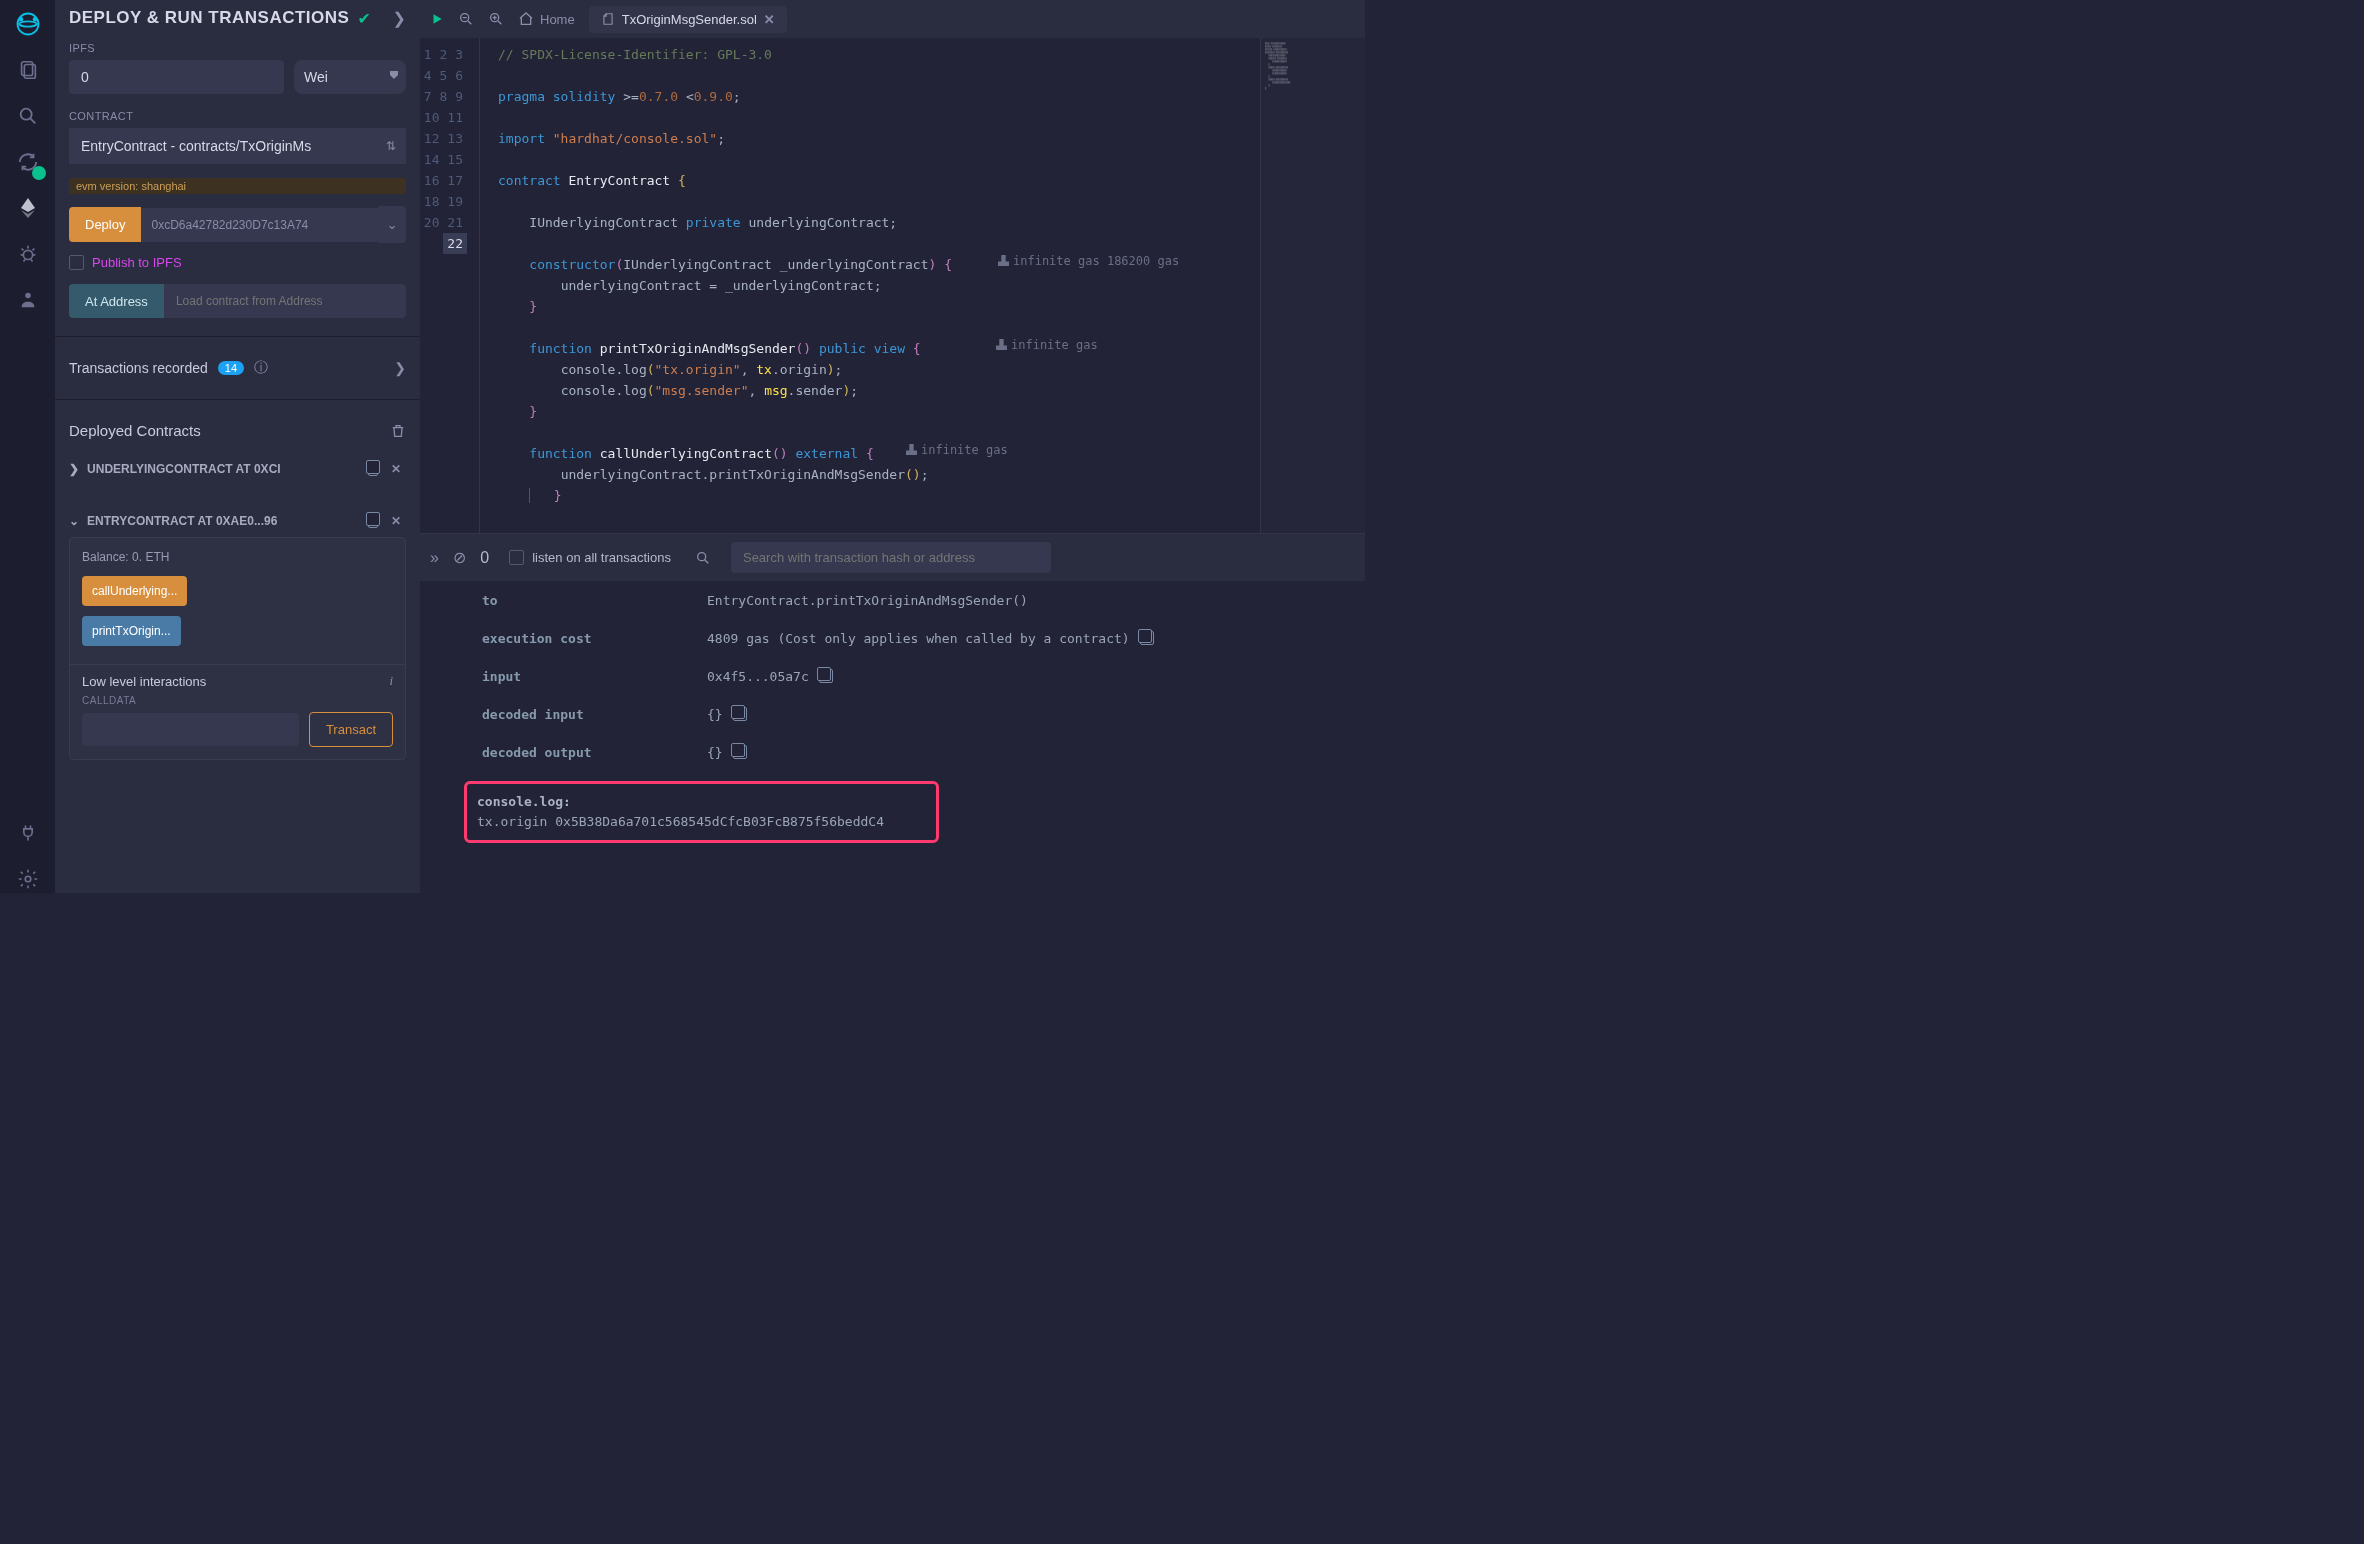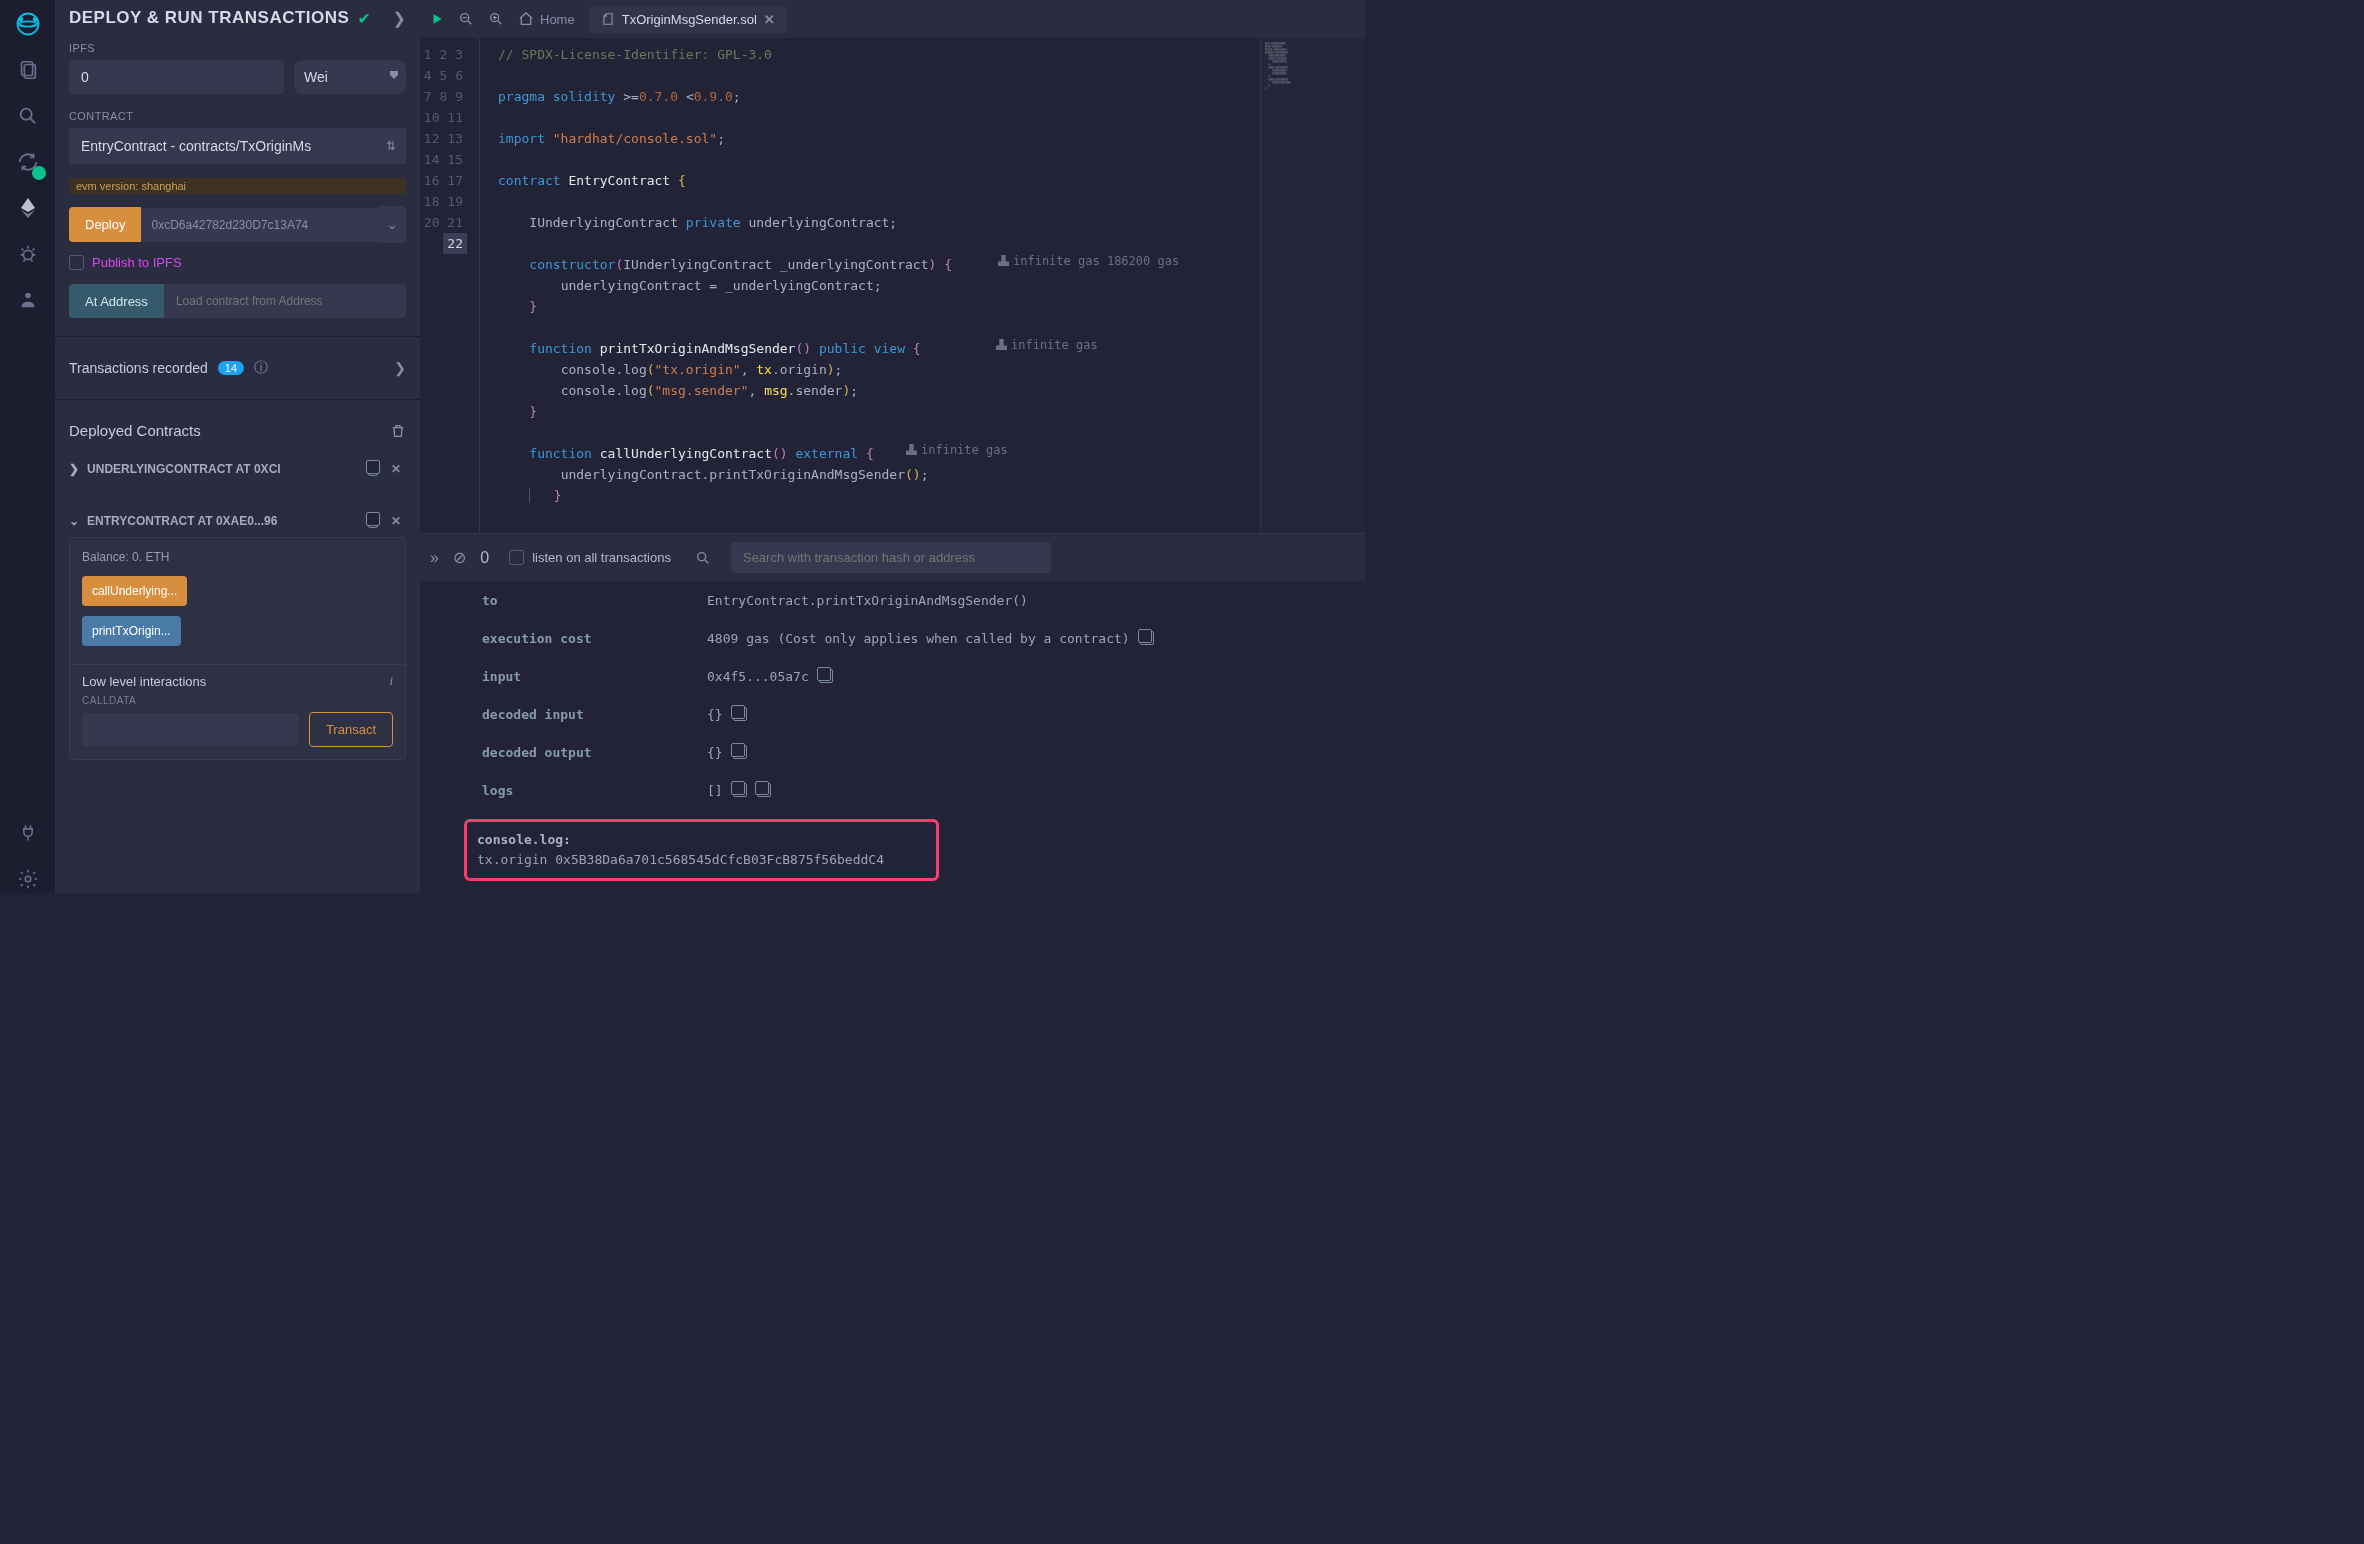--- a/index.html
+++ b/index.html
@@ -382,24 +382,20 @@
               <span class="det-v"><span>0x4f5...05a7c</span><span class="cp"></span></span>
             </div>
      <div class="det-row" style="margin-top:10px">
               <span class="det-k">decoded input</span>
               <span class="det-v"><span>{}</span><span class="cp"></span></span>
             </div>
      <div class="det-row" style="margin-top:10px">
               <span class="det-k">decoded output</span>
               <span class="det-v"><span>{}</span><span class="cp"></span></span>
             </div>
-     <div class="det-row" style="margin-top:10px">
-              <span class="det-k">logs</span>
-              <span class="det-v"><span>[]</span><span class="cp"></span><span class="cp"></span></span>
-            </div>
     </div>
     <div class="console-box">
      <div class="hd">console.log:</div>
      <div class="ln">tx.origin 0x5B38Da6a701c568545dCfcB03FcB875f56beddC4</div>
 
     </div>
 
    </div>
   </div>
  </div>

